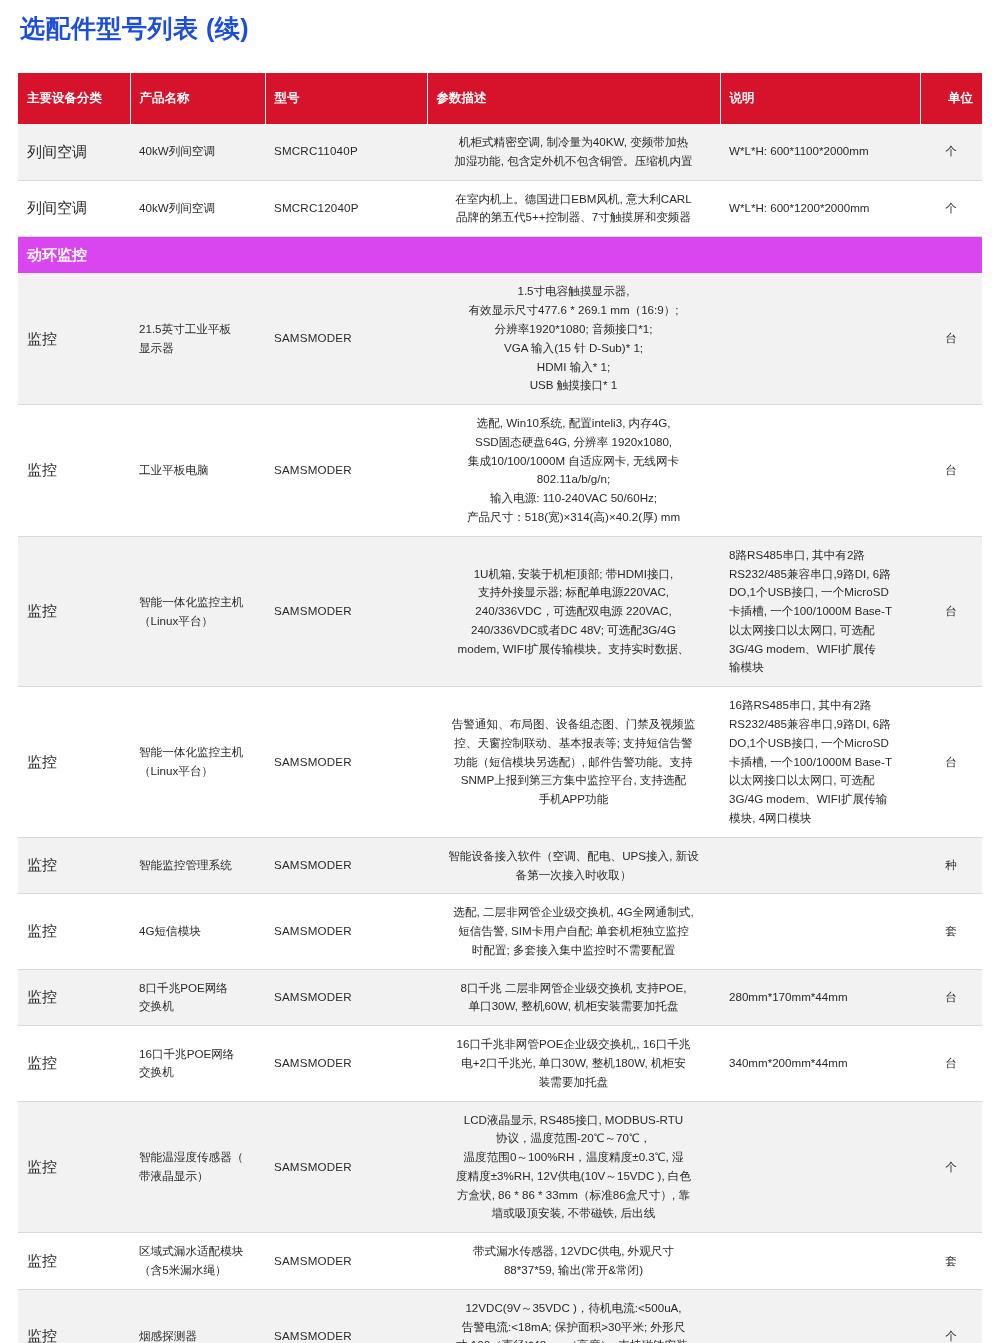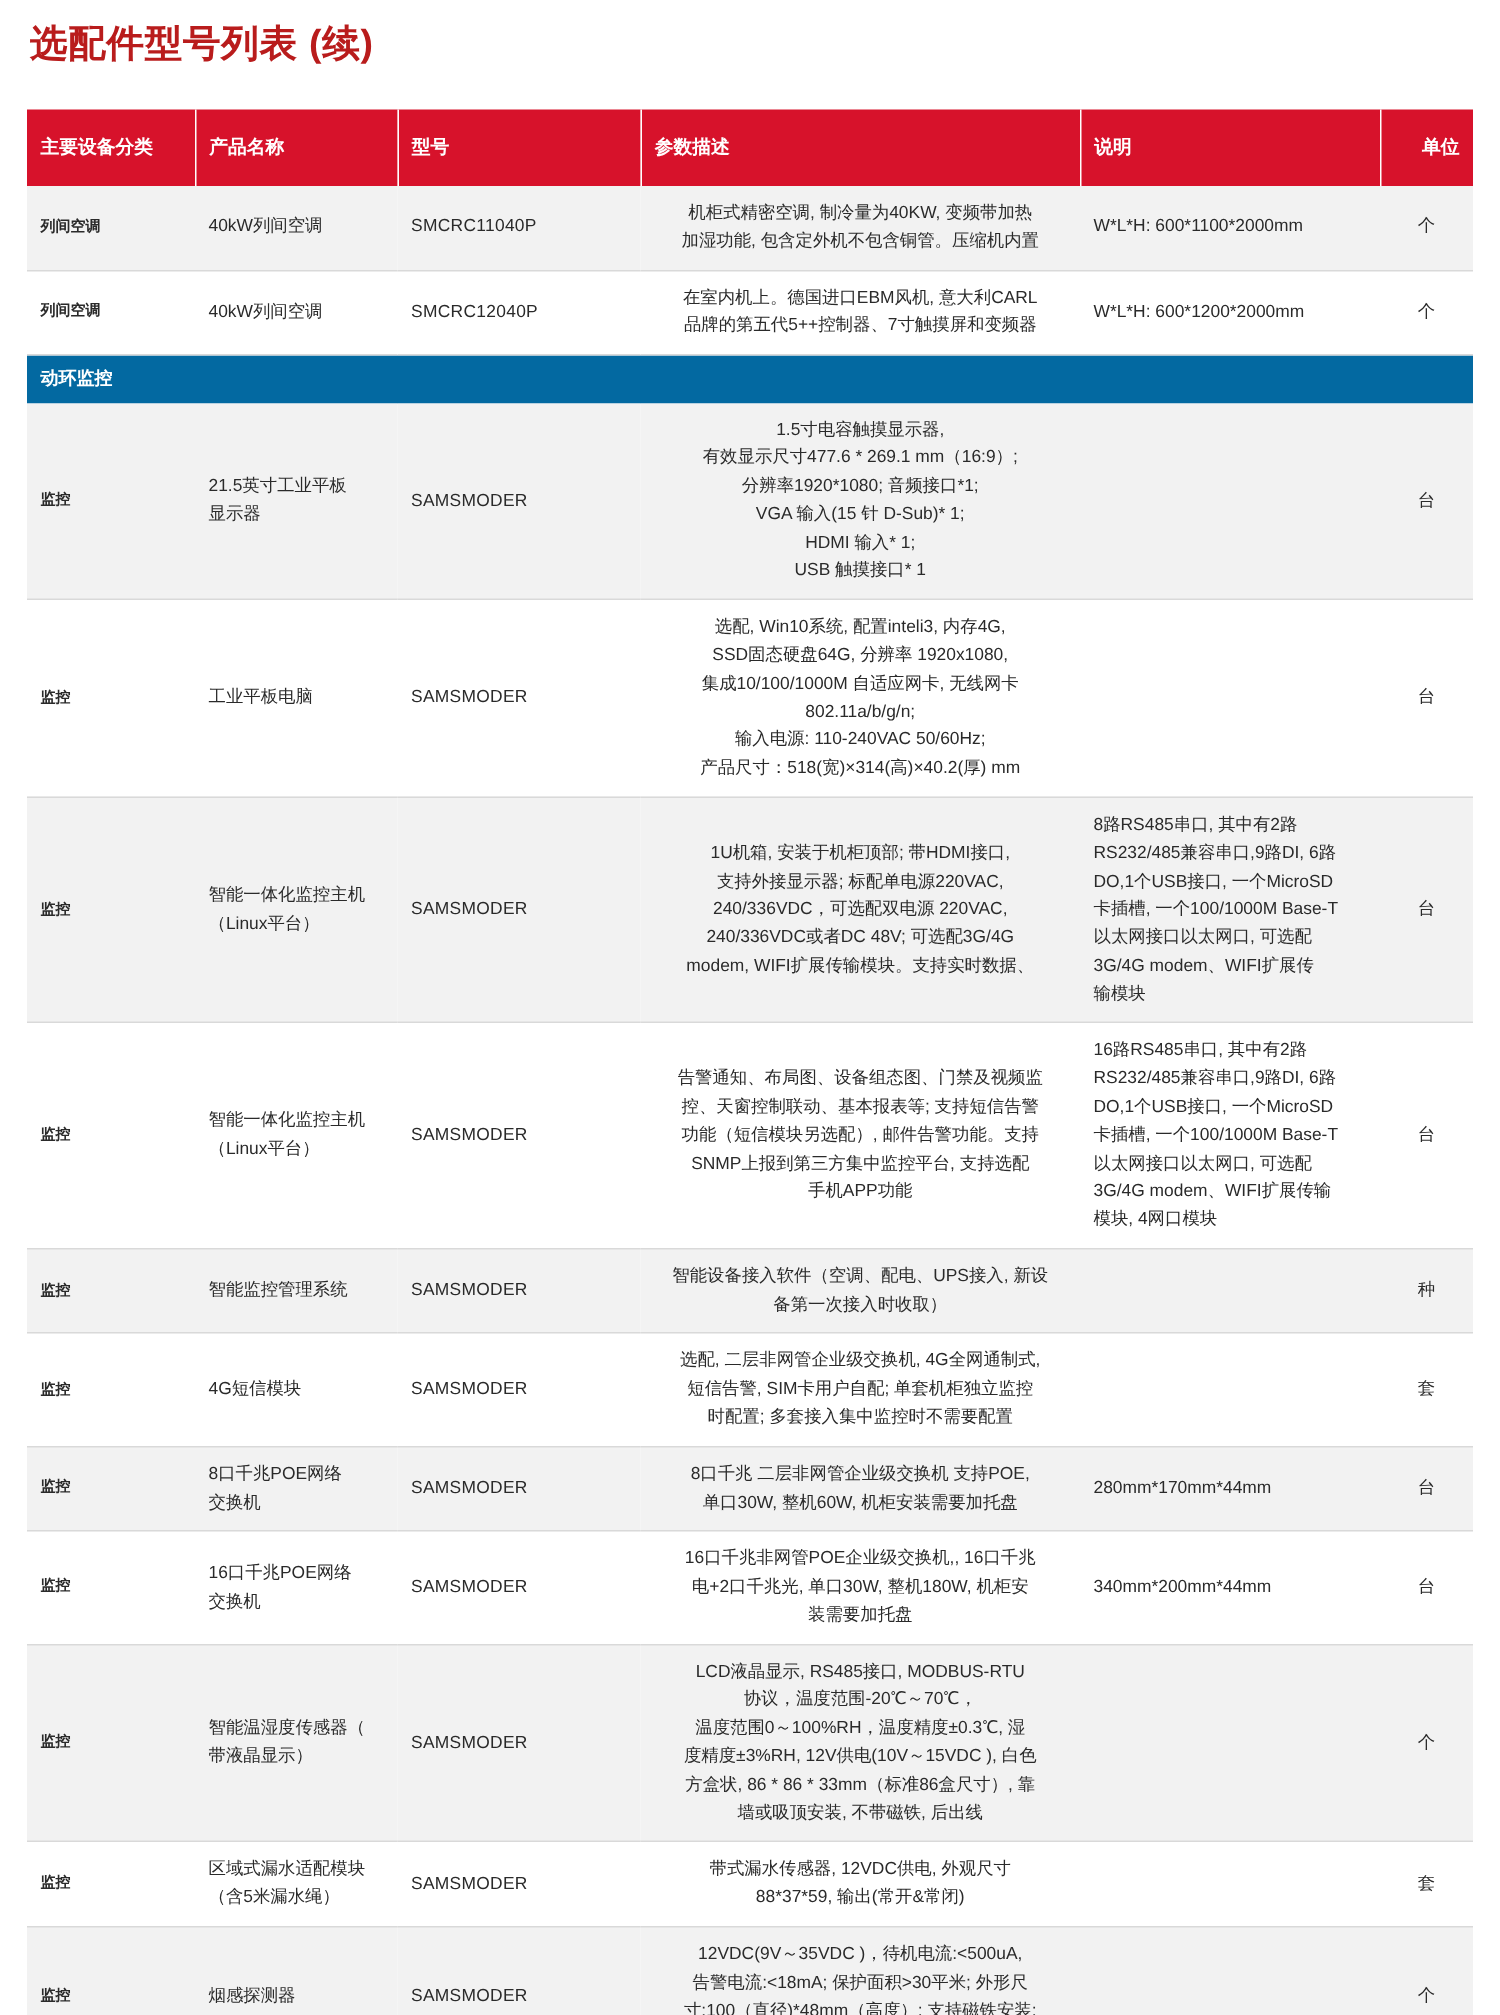--- a/index.html
+++ b/index.html
@@ -15,21 +15,21 @@
     -webkit-font-smoothing: antialiased;
   }
   .page {
     width: 1000px;
     min-height: 1343px;
     padding: 0 18px;
   }
   .doc-title {
     font-size: 25px;
     font-weight: bold;
-    color: #b91c1c;
+    color: #1d4ed8;
     padding: 12px 0 6px 2px;
     letter-spacing: 0.5px;
   }
   table.spec {
     width: 964px;
     border-collapse: collapse;
     table-layout: fixed;
     margin-top: 22px;
   }
   table.spec col.c0 { width: 112px; }
@@ -58,32 +58,32 @@
     font-size: 11.6px;
     line-height: 1.62;
     padding: 9px 9px;
     vertical-align: middle;
     border-bottom: 1px solid #d9d9d9;
     color: #2a2a2a;
   }
   tbody tr.shade td { background: #f2f2f2; }
   tbody tr.plain td { background: #ffffff; }
 
-  td.col-cat { font-size: 10px; font-weight: bold; }
+  td.col-cat { font-size: 15px; }
   td.col-name { font-size: 11.6px; }
   td.col-model { font-size: 11.6px; letter-spacing: 0.2px; }
   td.col-desc { font-size: 11.6px; text-align: center; }
   td.col-note { font-size: 11.6px; }
   td.col-unit { text-align: center; font-size: 11.6px; }
 
   tr.section-row td {
-    background: #0369a1;
+    background: #d946ef;
     color: #ffffff;
     font-weight: bold;
-    font-size: 12px;
+    font-size: 15px;
     padding: 6px 9px;
     border-bottom: none;
     height: 24px;
   }
   .nl { display: block; }
 </style>
 </head>
 <body>
 
 <div class="page">

